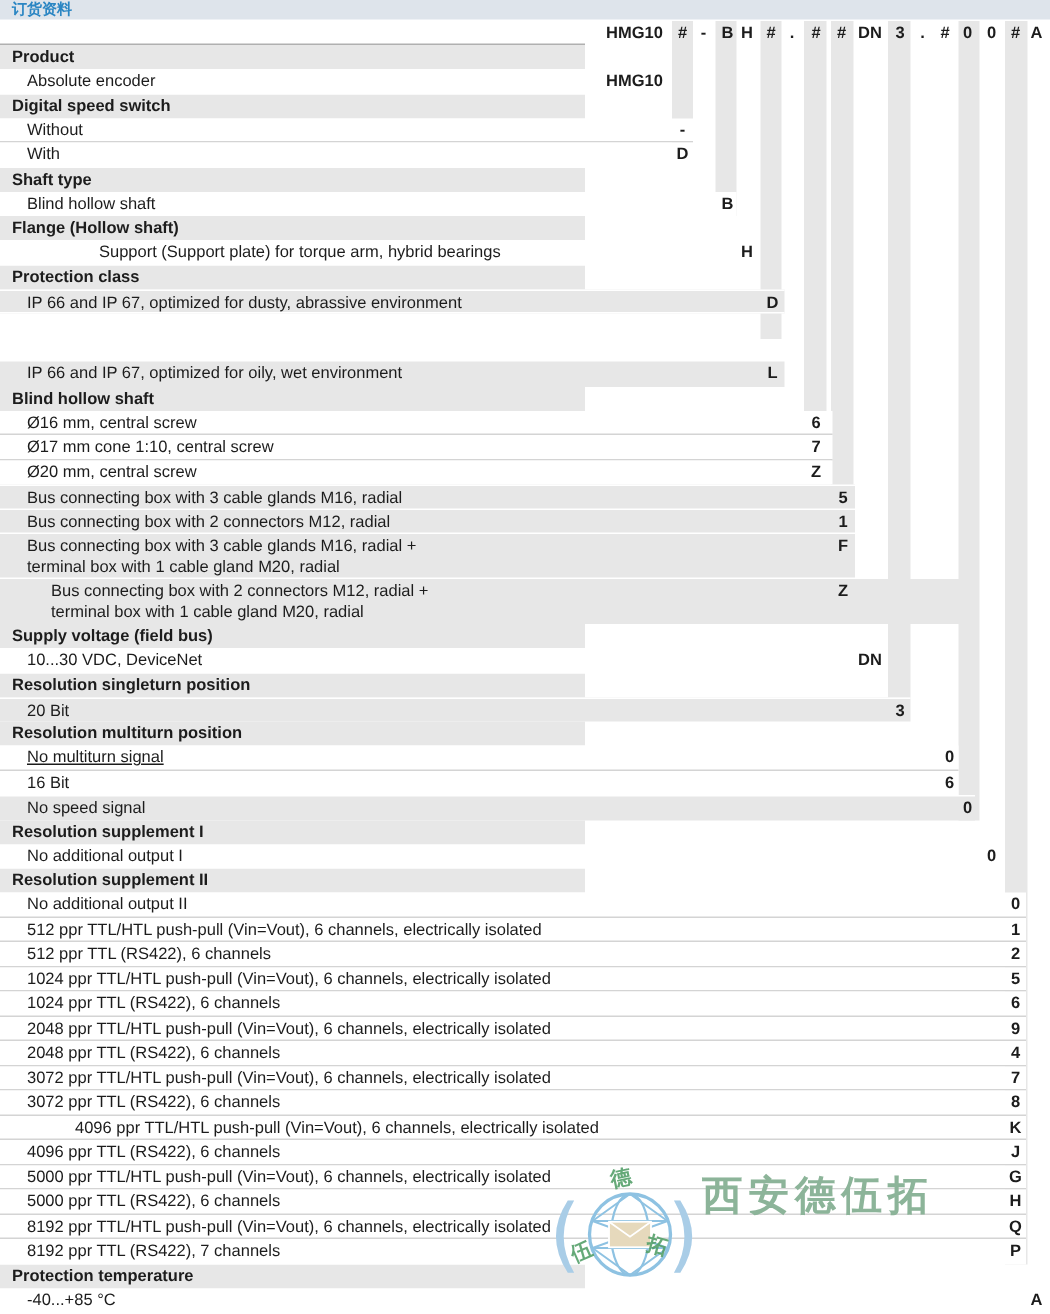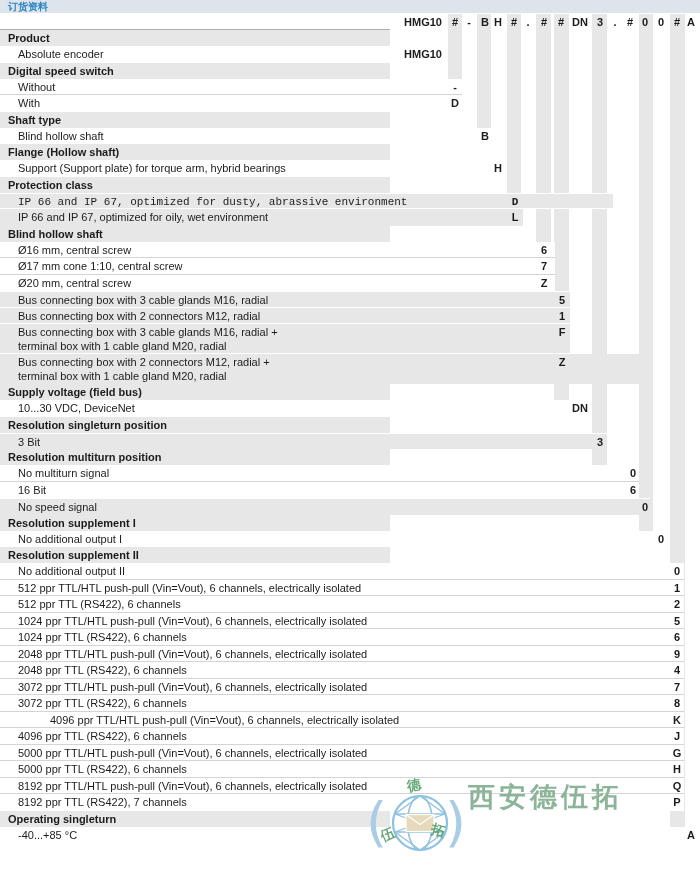--- a/index.html
+++ b/index.html
@@ -99,30 +99,30 @@
       <div class="row h1 white" style="width: 462px;">
         <span class="lbl">With</span>
         <span class="code" style="width: 26px; left: 442px;">D</span>
       </div>
       <div class="s-header">Shaft type</div>
       <div class="row h1 white" style="width: 491px;">
         <span class="lbl">Blind hollow shaft</span>
         <span class="code" style="width: 26px; left: 472px;">B</span>
       </div>
       <div class="s-header">Flange (Hollow shaft)</div>
-      <div class="row h1 white" style="width: 452px;">
+      <div class="row h1 white" style="width: 452px; padding-left: 48px;">
         <span class="lbl">Support (Support plate) for torque arm, hybrid bearings</span>
         <span class="code" style="width: 26px; left: 485px;">H</span>
       </div>
       <div class="s-header">Protection class</div>
-      <div class="row h1 gray sep topline" style="width: 613px; font-family: Liberation Mono, monospace;">
+      <div class="row h1 gray sep topline" style="width: 523px;">
         <span class="lbl">IP 66 and IP 67, optimized for dusty, abrassive environment</span>
         <span class="code" style="width: 26px; left: 502px;">D</span>
       </div>
-      <div class="row h1 gray" style="width: 523px;">
+      <div class="row h1 gray" style="width: 523px; margin-top: 32px;">
         <span class="lbl">IP 66 and IP 67, optimized for oily, wet environment</span>
         <span class="code" style="width: 26px; left: 502px;">L</span>
       </div>
       <div class="s-header">Blind hollow shaft</div>
       <div class="row h1 white sep" style="width: 555px;">
         <span class="lbl">Ø16 mm, central screw</span>
         <span class="code" style="width: 26px; left: 531px;">6</span>
       </div>
       <div class="row h1 white sep" style="width: 555px;">
         <span class="lbl">Ø17 mm cone 1:10, central screw</span>
@@ -137,36 +137,36 @@
         <span class="code" style="width: 26px; left: 549px;">5</span>
       </div>
       <div class="row h1 gray sep" style="width: 570px;">
         <span class="lbl">Bus connecting box with 2 connectors M12, radial</span>
         <span class="code" style="width: 26px; left: 549px;">1</span>
       </div>
       <div class="row h2 gray sep" style="width: 570px;">
         <span class="lbl">Bus connecting box with 3 cable glands M16, radial +<br>terminal box with 1 cable gland M20, radial</span>
         <span class="code" style="width: 26px; left: 549px;">F</span>
       </div>
-      <div class="row h2 gray" style="width: 642px;">
+      <div class="row h2 gray" style="width: 642px; padding-left: 16px;">
         <span class="lbl">Bus connecting box with 2 connectors M12, radial +<br>terminal box with 1 cable gland M20, radial</span>
         <span class="code" style="width: 26px; left: 549px;">Z</span>
       </div>
       <div class="s-header">Supply voltage (field bus)</div>
       <div class="row h1 white" style="width: 504px;">
         <span class="lbl">10...30 VDC, DeviceNet</span>
         <span class="code" style="width: 30px; left: 565px;">DN</span>
       </div>
       <div class="s-header">Resolution singleturn position</div>
       <div class="row h1 gray topline" style="width: 607px;">
-        <span class="lbl">3 Bit</span>
+        <span class="lbl">20 Bit</span>
         <span class="code" style="width: 26px; left: 587px;">3</span>
       </div>
       <div class="s-header">Resolution multiturn position</div>
-      <div class="row h1 white sep" style="width: 639px;">
+      <div class="row h1 white sep" style="width: 639px; text-decoration: underline;">
         <span class="lbl">No multiturn signal</span>
         <span class="code" style="width: 26px; left: 620px;">0</span>
       </div>
       <div class="row h1 white" style="width: 639px;">
         <span class="lbl">16 Bit</span>
         <span class="code" style="width: 26px; left: 620px;">6</span>
       </div>
       <div class="row h1 gray topline" style="width: 650px;">
         <span class="lbl">No speed signal</span>
         <span class="code" style="width: 26px; left: 632px;">0</span>
@@ -230,21 +230,21 @@
         <span class="code" style="width: 26px; left: 664px;">H</span>
       </div>
       <div class="row h1 white sep" style="width: 684px;">
         <span class="lbl">8192 ppr TTL/HTL push-pull (Vin=Vout), 6 channels, electrically isolated</span>
         <span class="code" style="width: 26px; left: 664px;">Q</span>
       </div>
       <div class="row h1 white" style="width: 684px;">
         <span class="lbl">8192 ppr TTL (RS422), 7 channels</span>
         <span class="code" style="width: 26px; left: 664px;">P</span>
       </div>
-      <div class="s-header">Operating singleturn</div>
+      <div class="s-header">Protection temperature</div>
       <div class="row h1 white" style="width: 697px;">
         <span class="lbl">-40...+85 °C</span>
         <span class="code" style="width: 26px; left: 678px;">A</span>
       </div>
     </div>
 
   <div class="watermark">
     <span class="wm-paren wm-paren-l">(</span>
     <svg class="wm-globe" width="60" height="60" viewBox="0 0 60 60">
       <circle cx="30" cy="30" r="27" fill="none" stroke="#8ec2e2" stroke-width="2.2"></circle>

